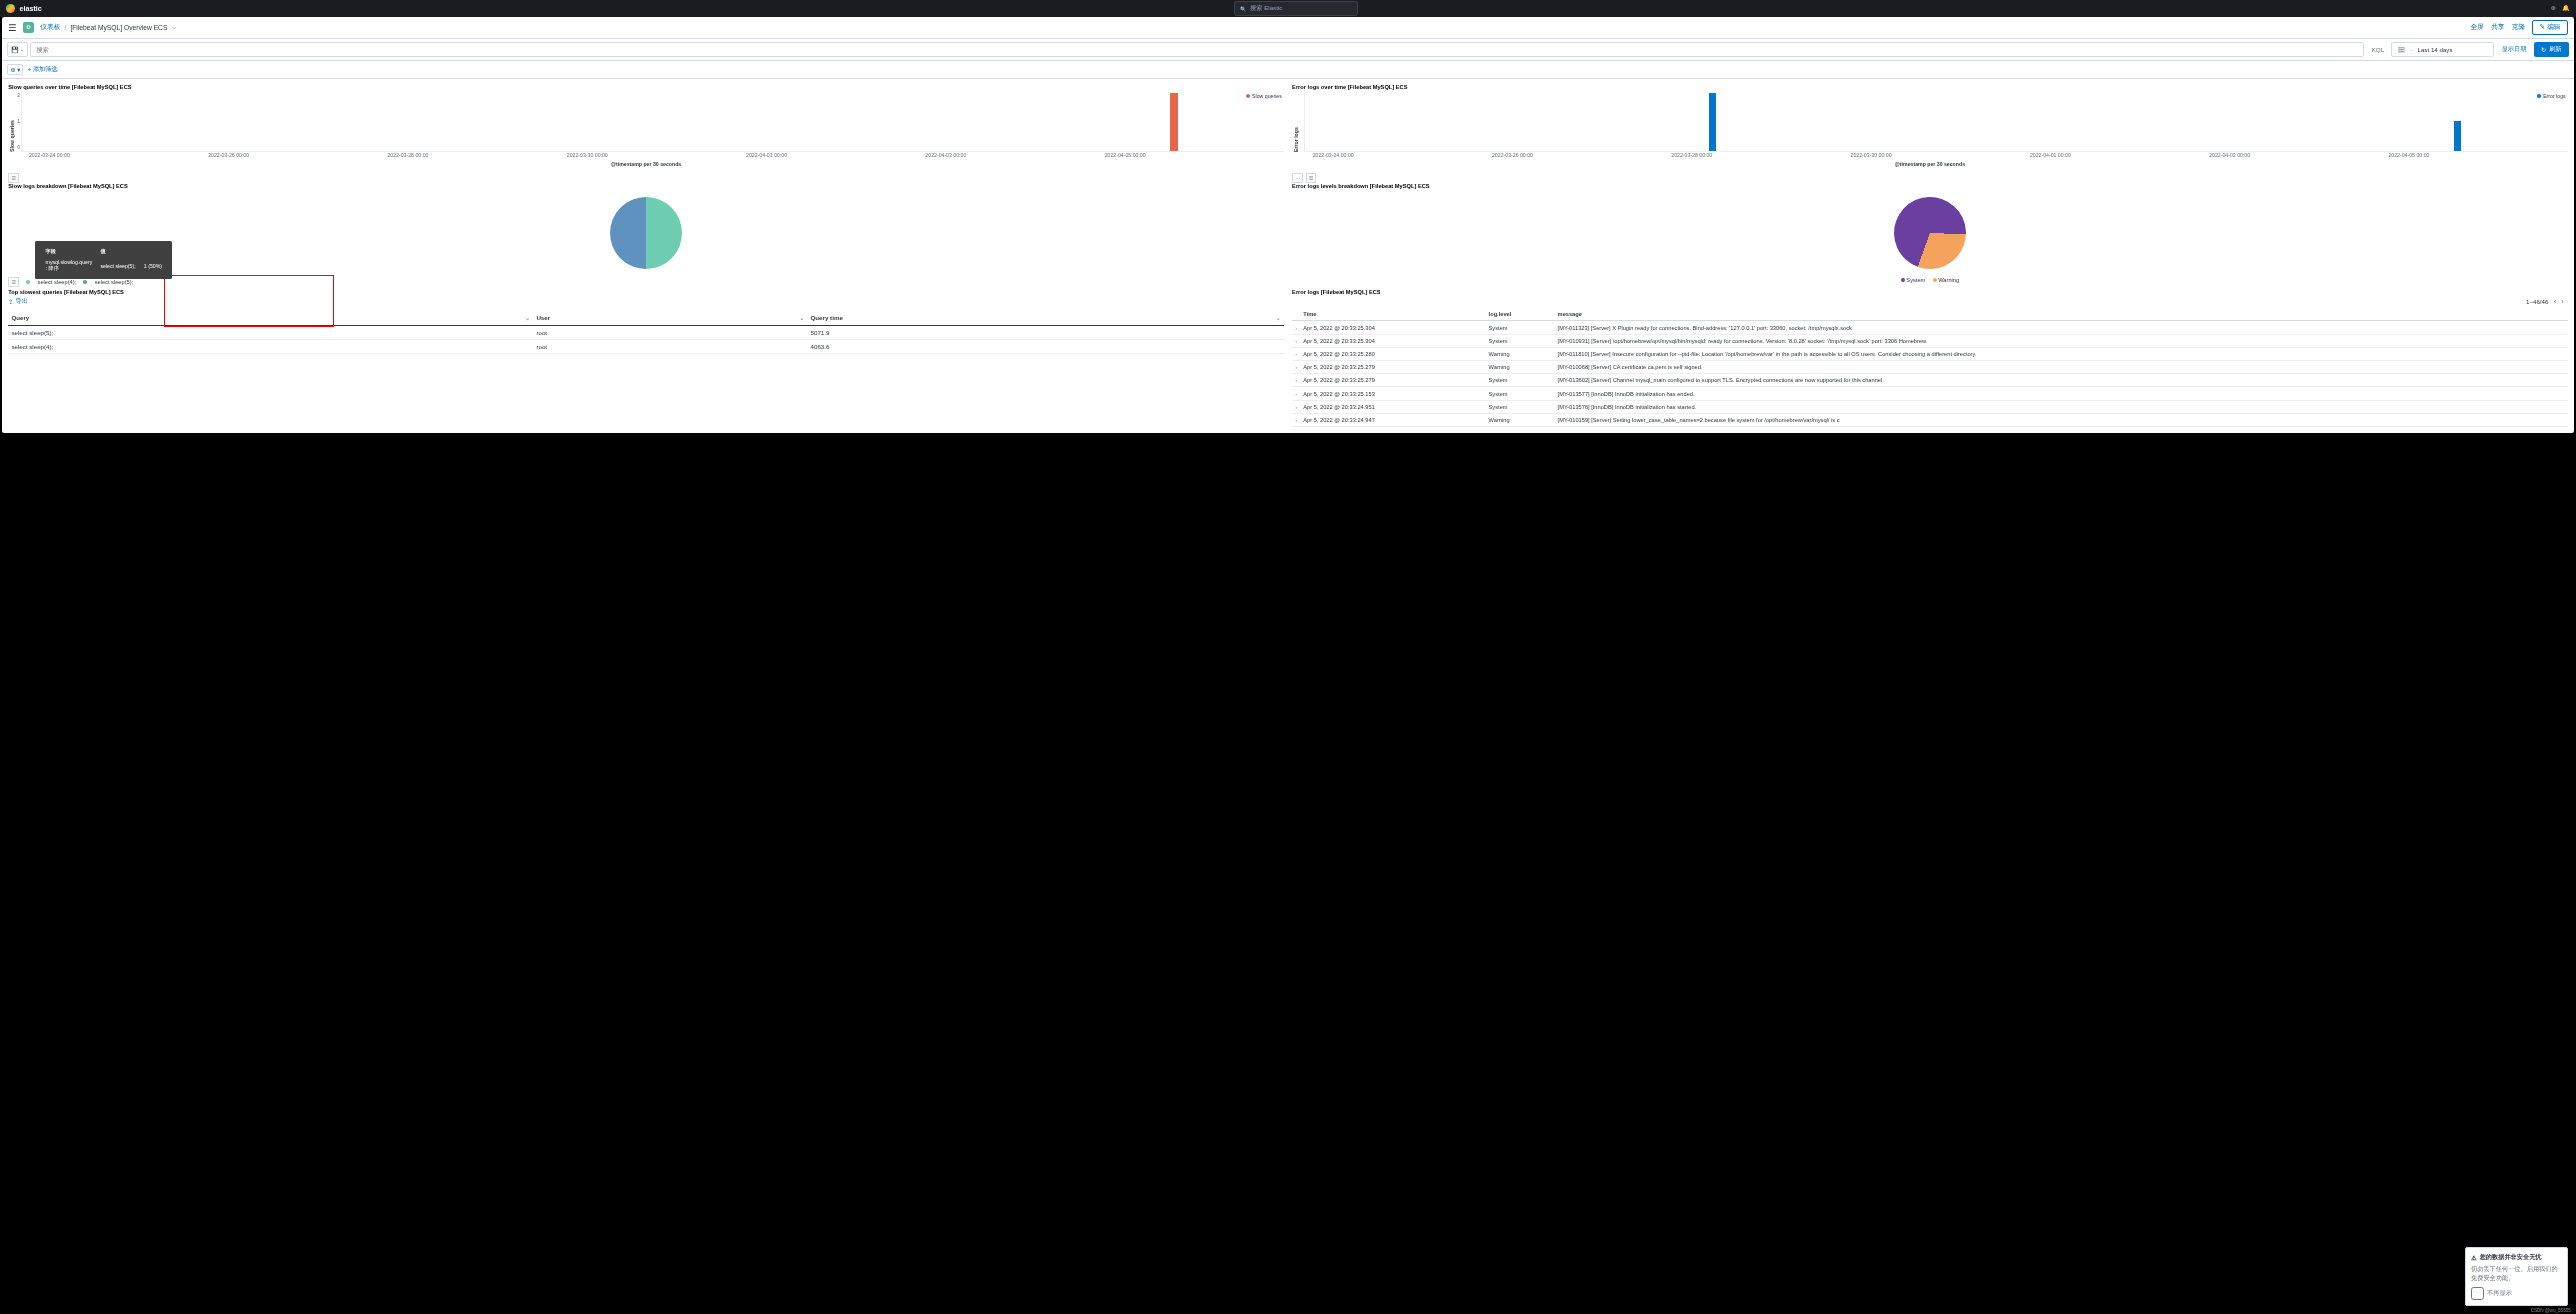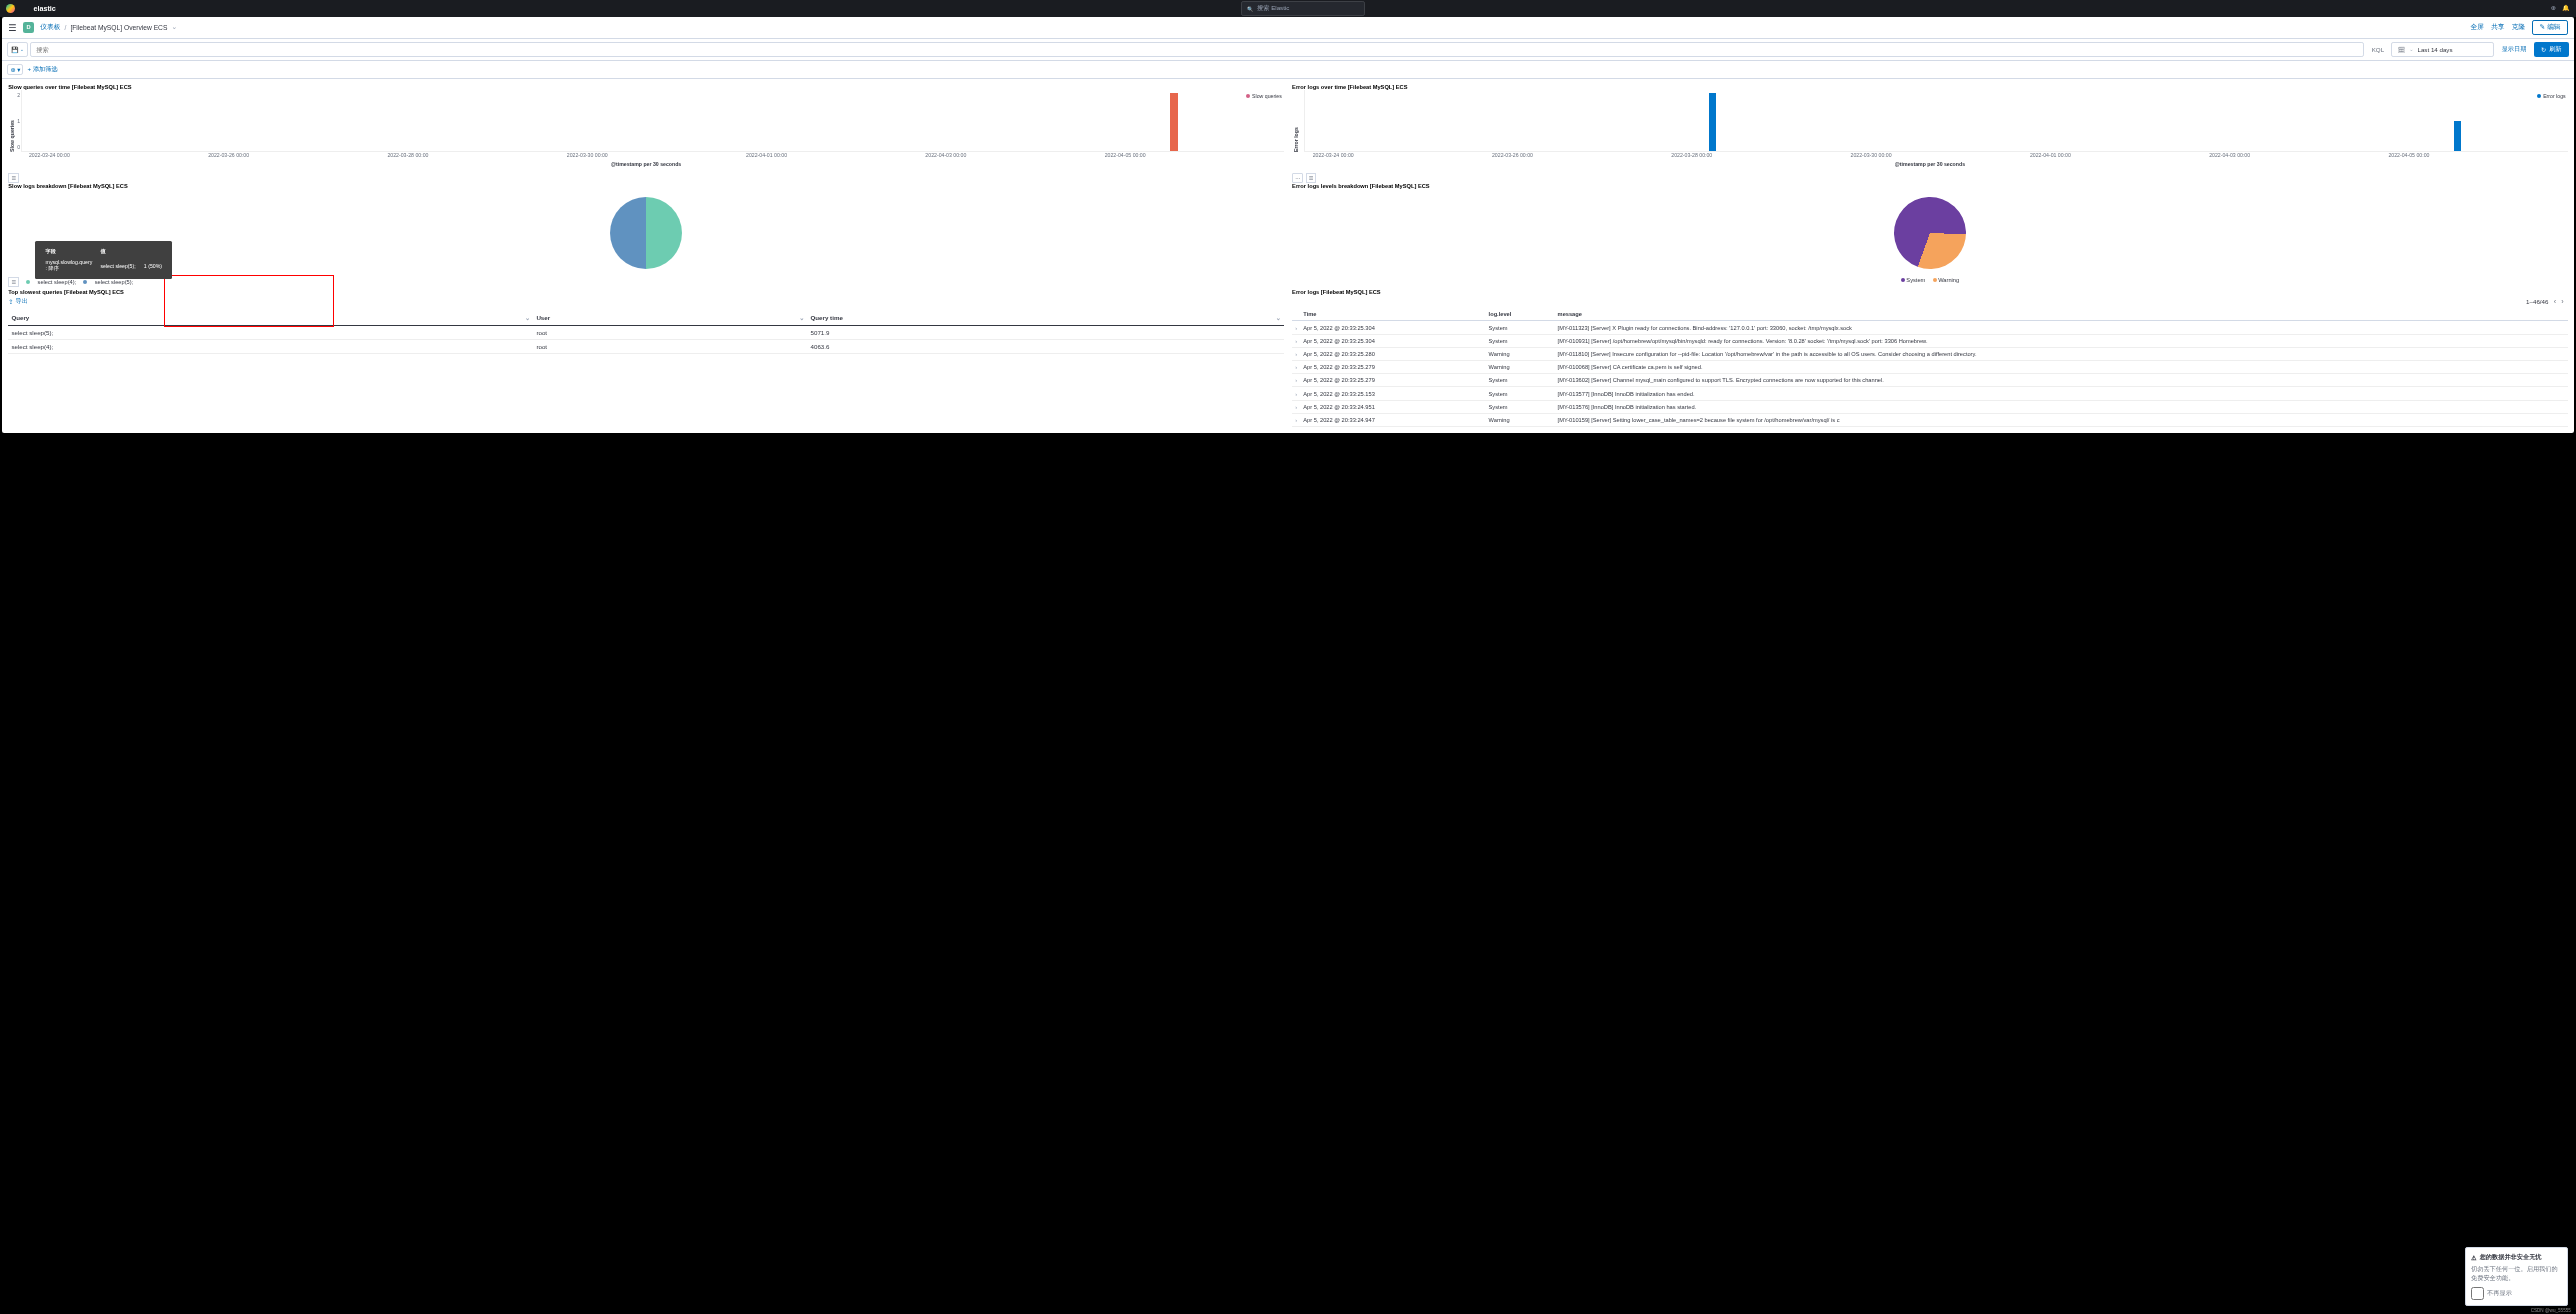--- a/index.html
+++ b/index.html
@@ -1,19 +1,19 @@
 <!DOCTYPE html>
 <html style="font-size:8.2px"><head>
 <meta charset="utf-8">
 <style>
   * { box-sizing: border-box; margin: 0; padding: 0; }
   body { font-family: -apple-system, BlinkMacSystemFont, "Segoe UI", Helvetica, Arial, sans-serif; font-size: 6.2px; background: #000; color: #343741; }
   .topbar { background: #1a1c21; height: 16.5px; display: flex; align-items: center; padding: 0 6.2px; justify-content: space-between; }
   .topbar-left { display: flex; align-items: center; gap: 4.1px; }
-  .elastic-logo { display: flex; align-items: center; gap: 18px; color: #fff; font-size: 7.2px; font-weight: 600; }
+  .elastic-logo { display: flex; align-items: center; gap: 4px; color: #fff; font-size: 7.2px; font-weight: 600; }
   .logo-icon { width: 9.3px; height: 9.3px; background: linear-gradient(135deg, #00bfb3 0%, #fec514 50%, #f04e98 100%); border-radius: 50%; }
   .topbar-center { flex: 1; display: flex; justify-content: center; }
   .global-search { background: #25282f; border: 0.5px solid #3d4046; border-radius: 2.1px; padding: 2.1px 5.2px; width: 124px; display: flex; align-items: center; gap: 3.1px; color: #98a2b3; font-size: 6.2px; }
   .search-icon::before { content: "🔍"; font-size: 5.2px; }
   .topbar-right { display: flex; gap: 6.2px; color: #98a2b3; }
   .app-frame { background: #fff; margin: 0 2.1px 2.1px 2.1px; border-radius: 2.1px; overflow: hidden; }
   .header-bar { display: flex; align-items: center; justify-content: space-between; padding: 3.1px 6.2px; border-bottom: 0.5px solid #d3dae6; }
   .header-left { display: flex; align-items: center; gap: 6.2px; }
   .menu-icon { font-size: 9.3px; color: #343741; }
   .space-badge { width: 11.3px; height: 11.3px; background: #54b399; border-radius: 2.1px; display: flex; align-items: center; justify-content: center; color: #fff; font-weight: bold; font-size: 5.7px; }

